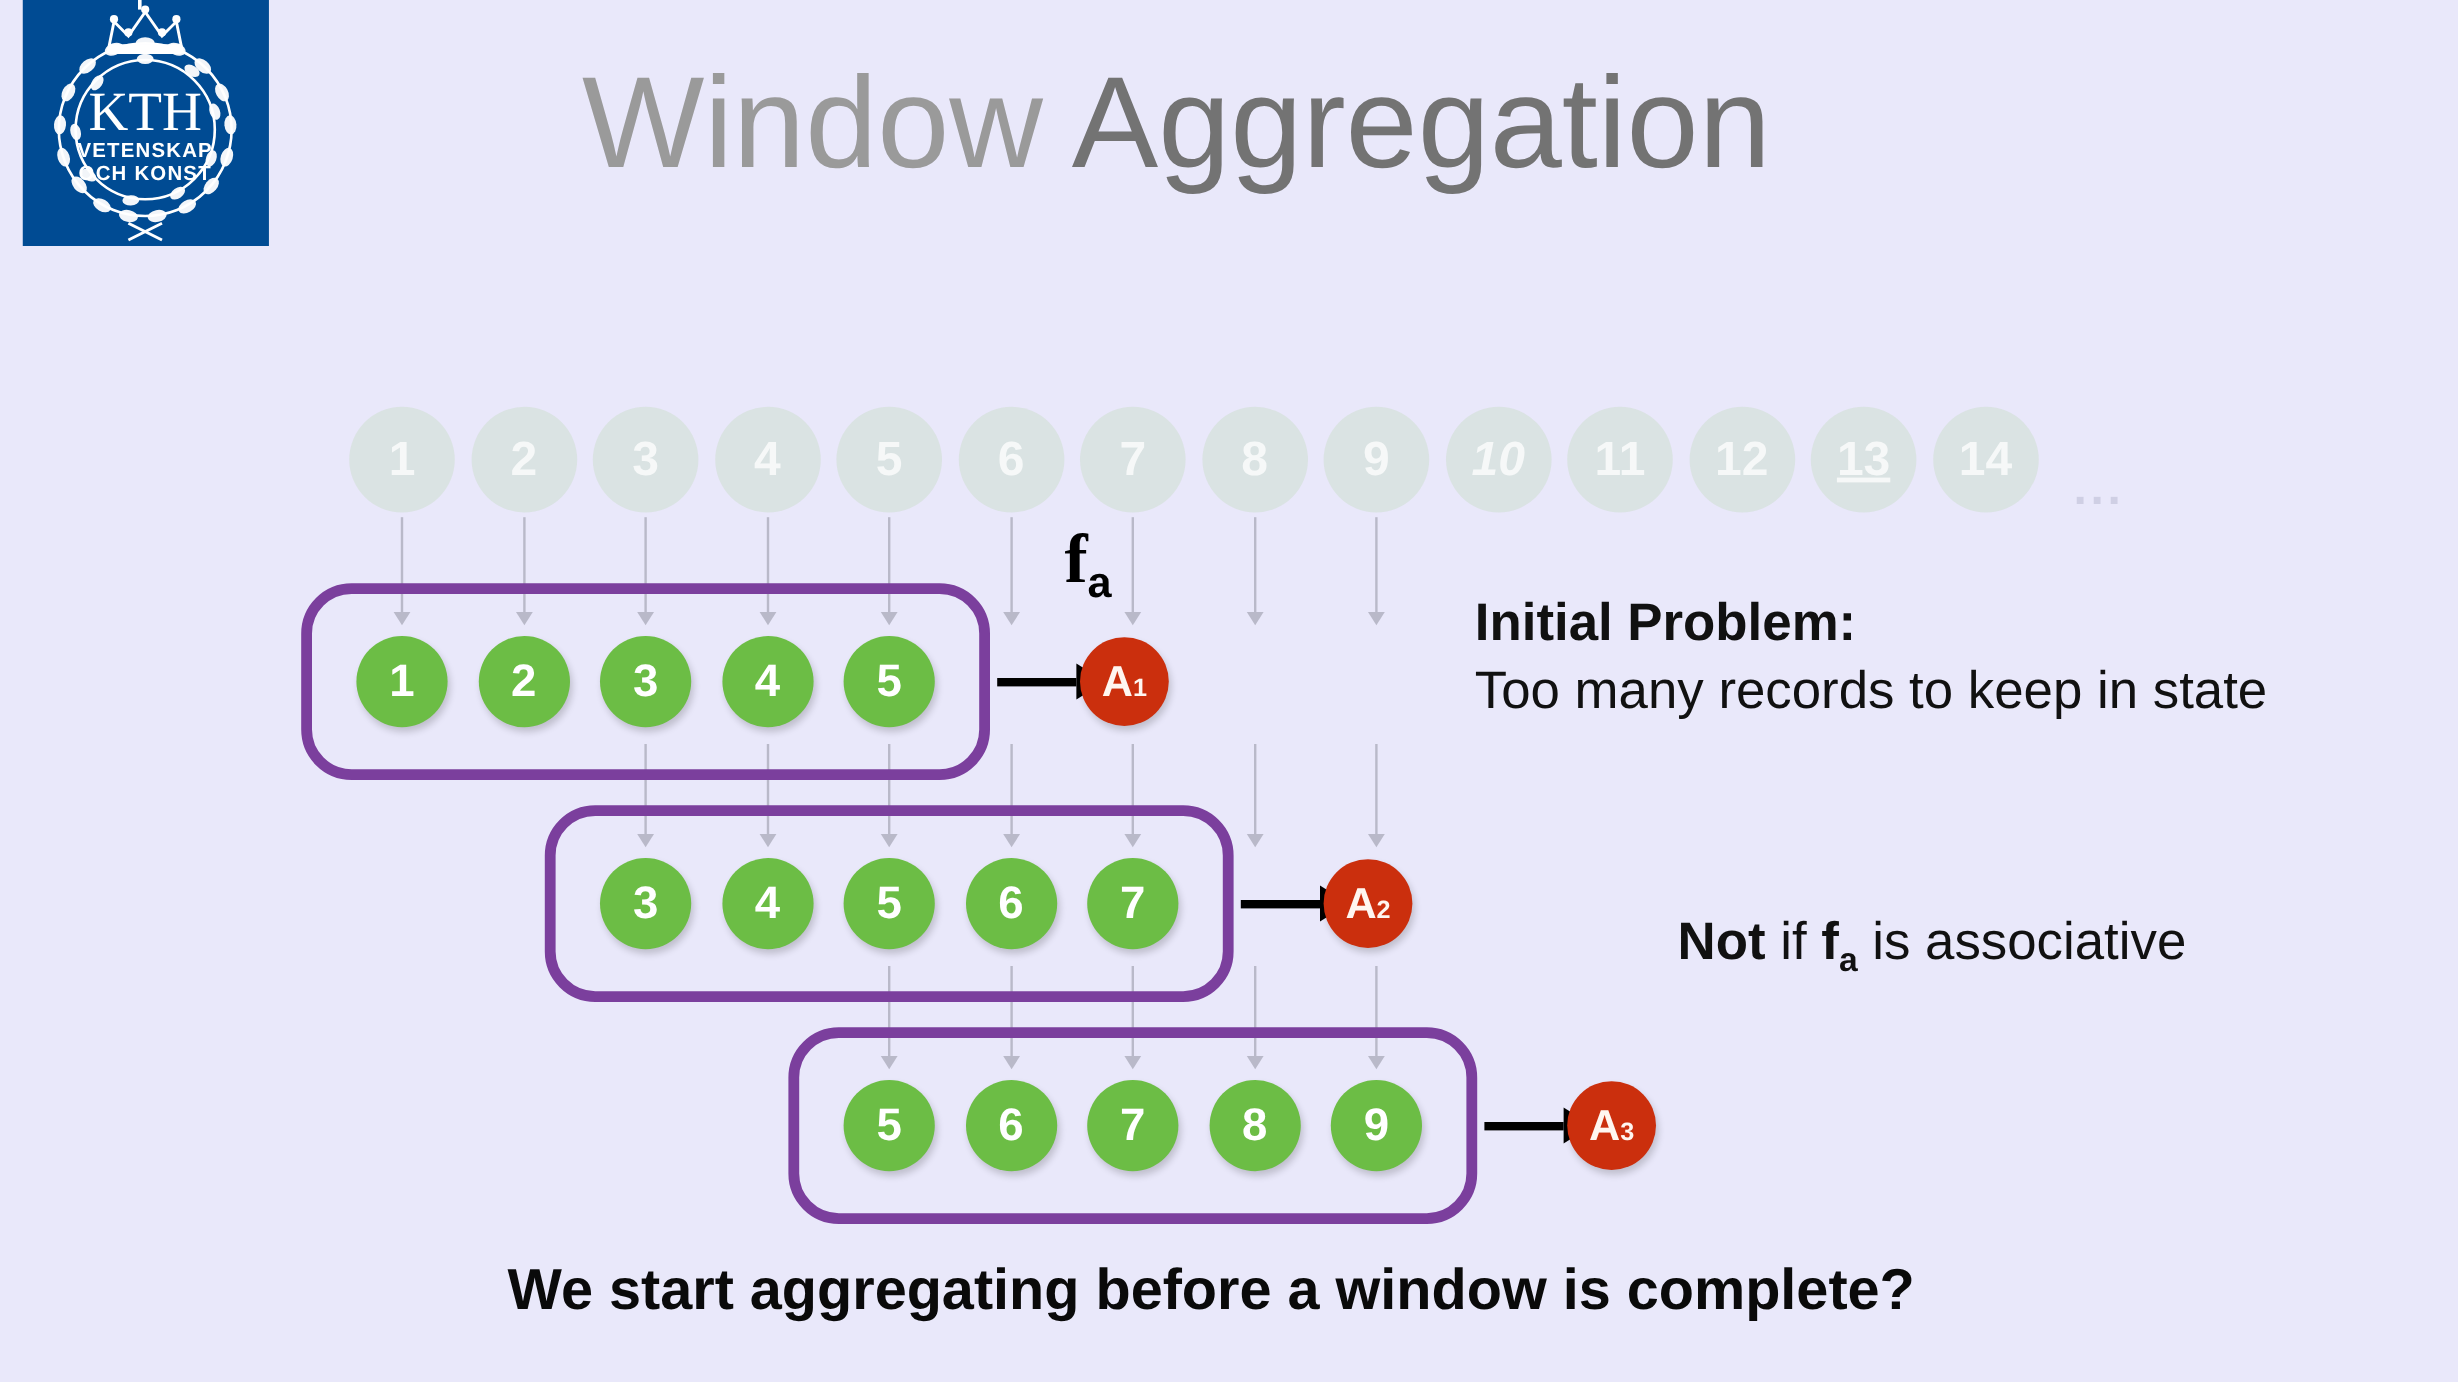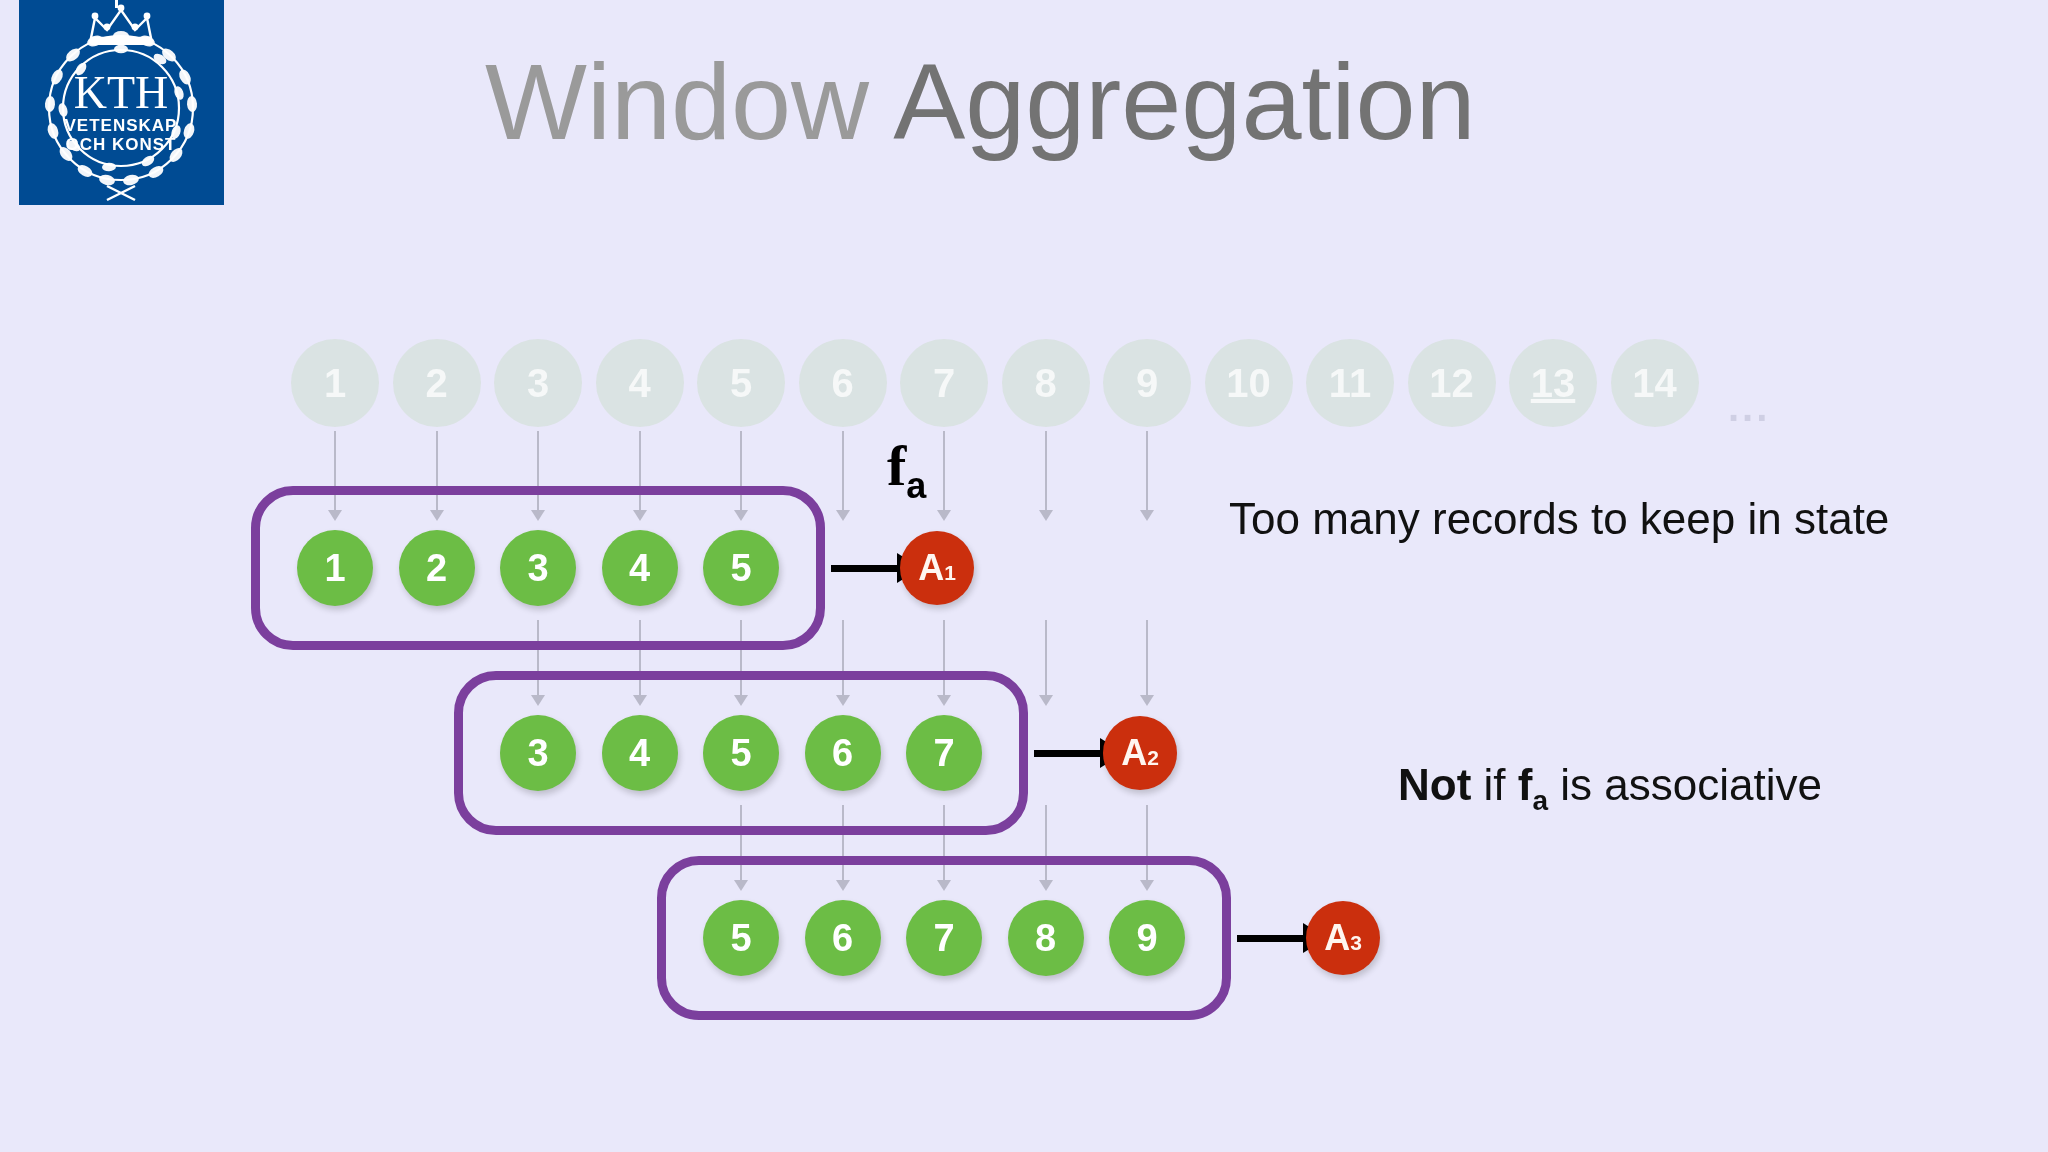--- a/index.html
+++ b/index.html
@@ -187,21 +187,21 @@
   <div class="stream" id="diagram">
       <div class="faded-circle" style="left: 276px; top: 339px;">1</div>
       <div class="faded-circle" style="left: 377.5px; top: 339px;">2</div>
       <div class="faded-circle" style="left: 479px; top: 339px;">3</div>
       <div class="faded-circle" style="left: 580.5px; top: 339px;">4</div>
       <div class="faded-circle" style="left: 682px; top: 339px;">5</div>
       <div class="faded-circle" style="left: 783.5px; top: 339px;">6</div>
       <div class="faded-circle" style="left: 885px; top: 339px;">7</div>
       <div class="faded-circle" style="left: 986.5px; top: 339px;">8</div>
       <div class="faded-circle" style="left: 1088px; top: 339px;">9</div>
-      <div class="faded-circle" style="left: 1189.5px; top: 339px;">10</div>
+      <div class="faded-circle" style="left: 1189.5px; top: 339px; font-style: italic;">10</div>
       <div class="faded-circle" style="left: 1291px; top: 339px;">11</div>
       <div class="faded-circle" style="left: 1392.5px; top: 339px;">12</div>
       <div class="faded-circle" style="left: 1494px; top: 339px; text-decoration: underline;">13</div>
       <div class="faded-circle" style="left: 1595.5px; top: 339px;">14</div>
       <div class="ellipsis" style="left: 1713px; top: 385px;">...</div>
       <div class="vline" style="left: 319px; top: 431px; height: 85px;"></div>
       <div class="vhead" style="left: 313px; top: 510px;"></div>
       <div class="vline" style="left: 420.5px; top: 431px; height: 85px;"></div>
       <div class="vhead" style="left: 414.5px; top: 510px;"></div>
       <div class="vline" style="left: 522px; top: 431px; height: 85px;"></div>
@@ -275,21 +275,23 @@
       <div class="barrow-line" style="left: 1222px; top: 935px; width: 66px;"></div>
       <div class="barrow-head" style="left: 1288px; top: 923px;"></div>
       <div class="agg" style="left: 1291px; top: 901px; background: rgb(203, 47, 13);">
         <span>A</span>
         <sub>3</sub>
       </div>
       <div class="fa-label" style="left: 872px; top: 432px;"><span>f</span><sub>a</sub></div>
     </div>
 
   <div class="rtext" style="left:1214px; top:490px;">
+    <span class="hd">Initial Problem:</span>
     <span class="bd">Too many records to keep in state</span>
   </div>
 
   <div class="note" style="left:1383px; top:760px;">
     <b>Not</b><span> if </span><span class="fa"><span>f</span><sub>a</sub></span><span> is associative</span>
   </div>
 
+  <div class="caption" style="left:408px; top:1048px;">We start aggregating before a window is complete?</div>
 
 </div>
 
 </body></html>

